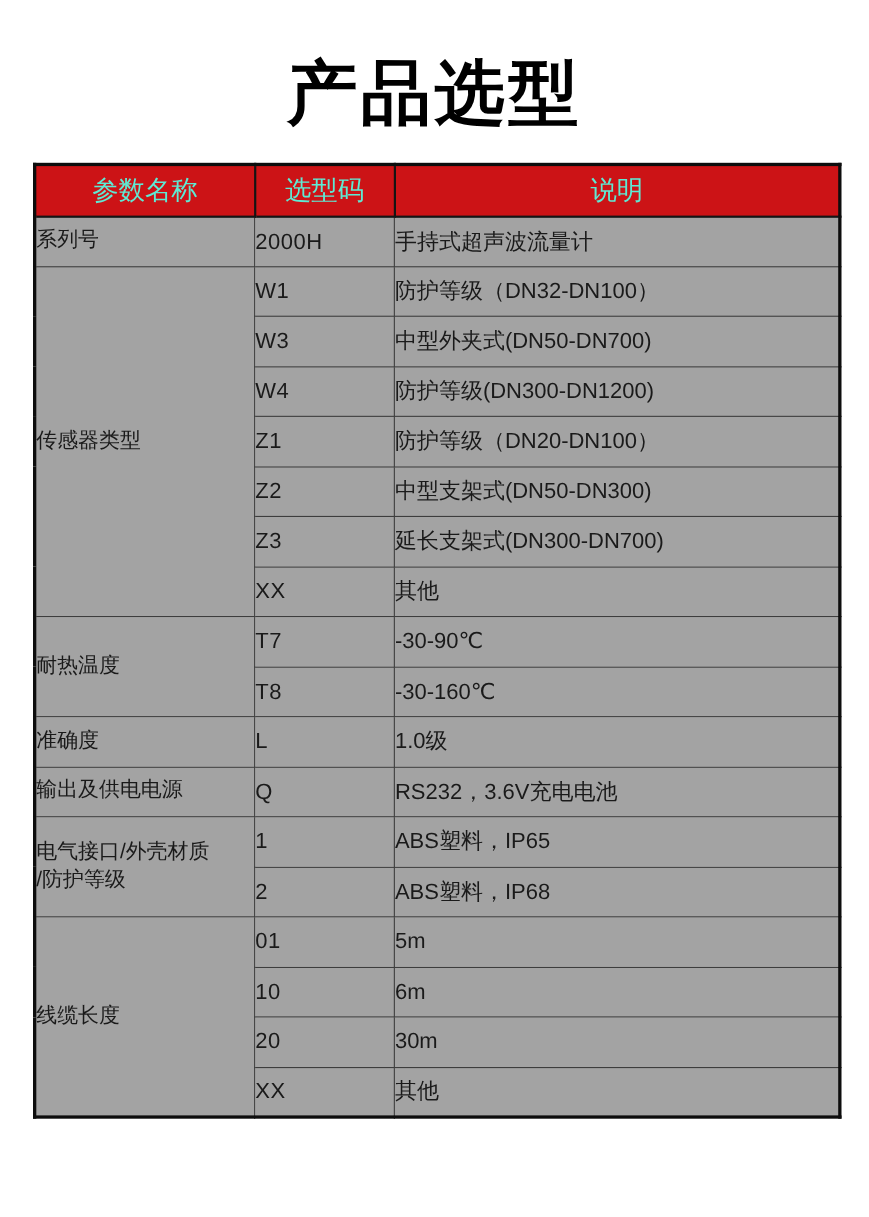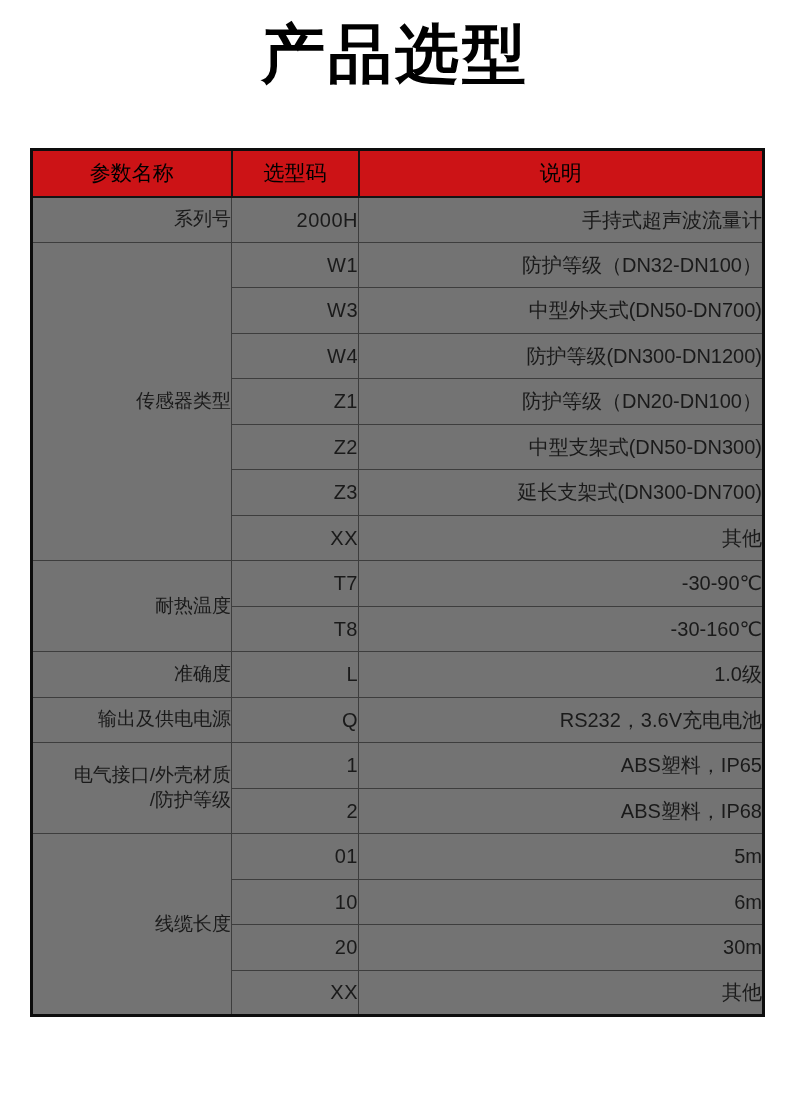--- a/index.html
+++ b/index.html
@@ -4,59 +4,59 @@
 <style>
   * { margin: 0; padding: 0; box-sizing: border-box; }
   html, body {
     width: 790px;
     background: #ffffff;
     font-family: "Liberation Sans", "DejaVu Sans", sans-serif;
   }
   body { height: 1106px; position: relative; overflow: hidden; }
 
   .page-title {
-    margin-top: 18px;
+    margin-top: 48px;
     text-align: center;
     font-size: 64px;
     font-weight: 900;
     color: #000000;
     letter-spacing: 3px;
     line-height: 1.15;
   }
 
   table.spec-table {
     position: absolute;
     left: 30px;
     top: 148px;
     width: 732px;
     border-collapse: collapse;
     table-layout: fixed;
     border: 3px solid #0d0d0d;
   }
 
   .spec-table th {
     background: #cc1316;
-    color: #000000;
-    font-size: 21px;
+    color: #5eead4;
+    font-size: 24px;
     font-weight: 500;
     height: 47px;
     border: 2px solid #141414;
     text-align: center;
     vertical-align: middle;
   }
 
   .spec-table td {
     height: 45.5px;
     border: 1.5px solid #3d3d3d;
-    text-align: right;
+    text-align: left;
     vertical-align: middle;
     font-size: 20px;
     color: #1a1a1a;
     line-height: 1.3;
-    background: #737373;
+    background: #a3a3a3;
   }
 
   .spec-table td.param { font-size: 19px; }
   .spec-table td.code  { letter-spacing: 0.5px; }
 </style>
 </head>
 <body>
 
 <h1 class="page-title">产品选型</h1>
 

